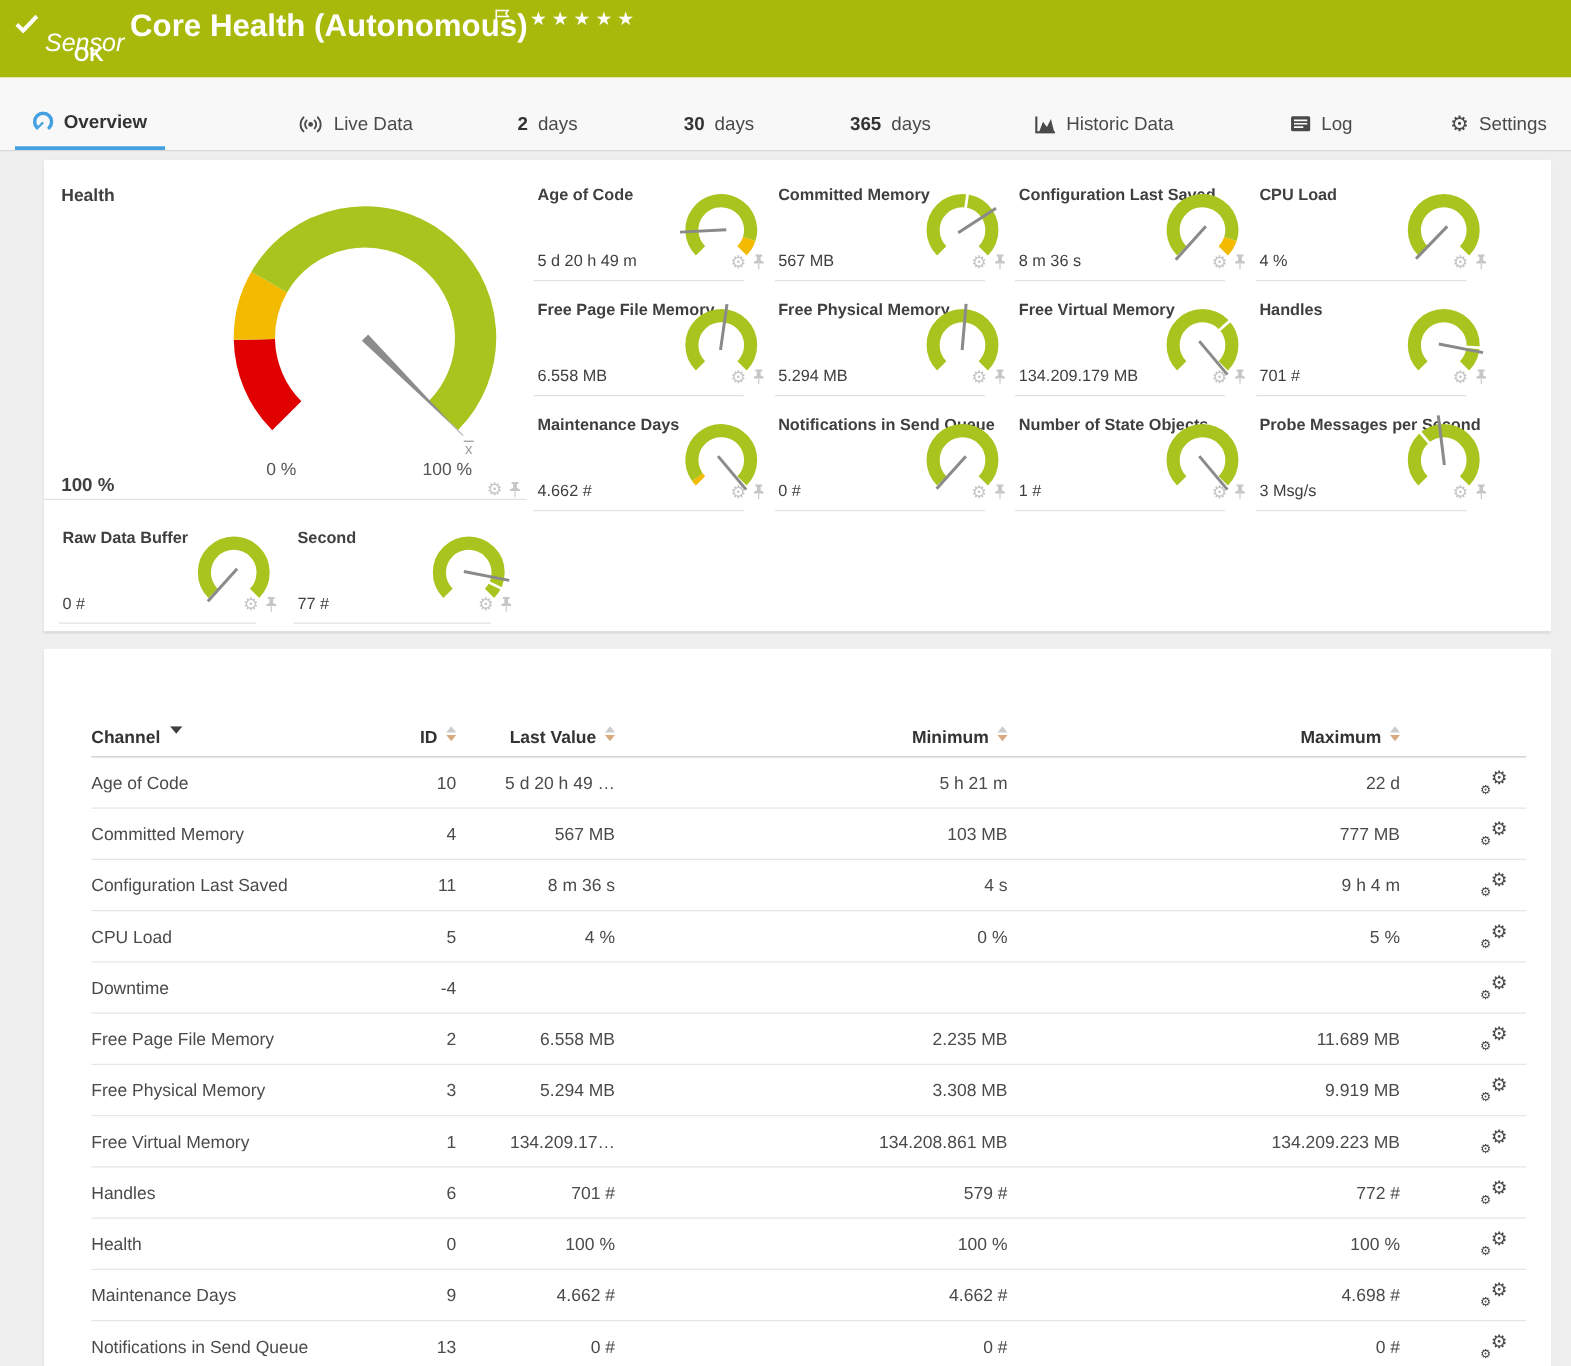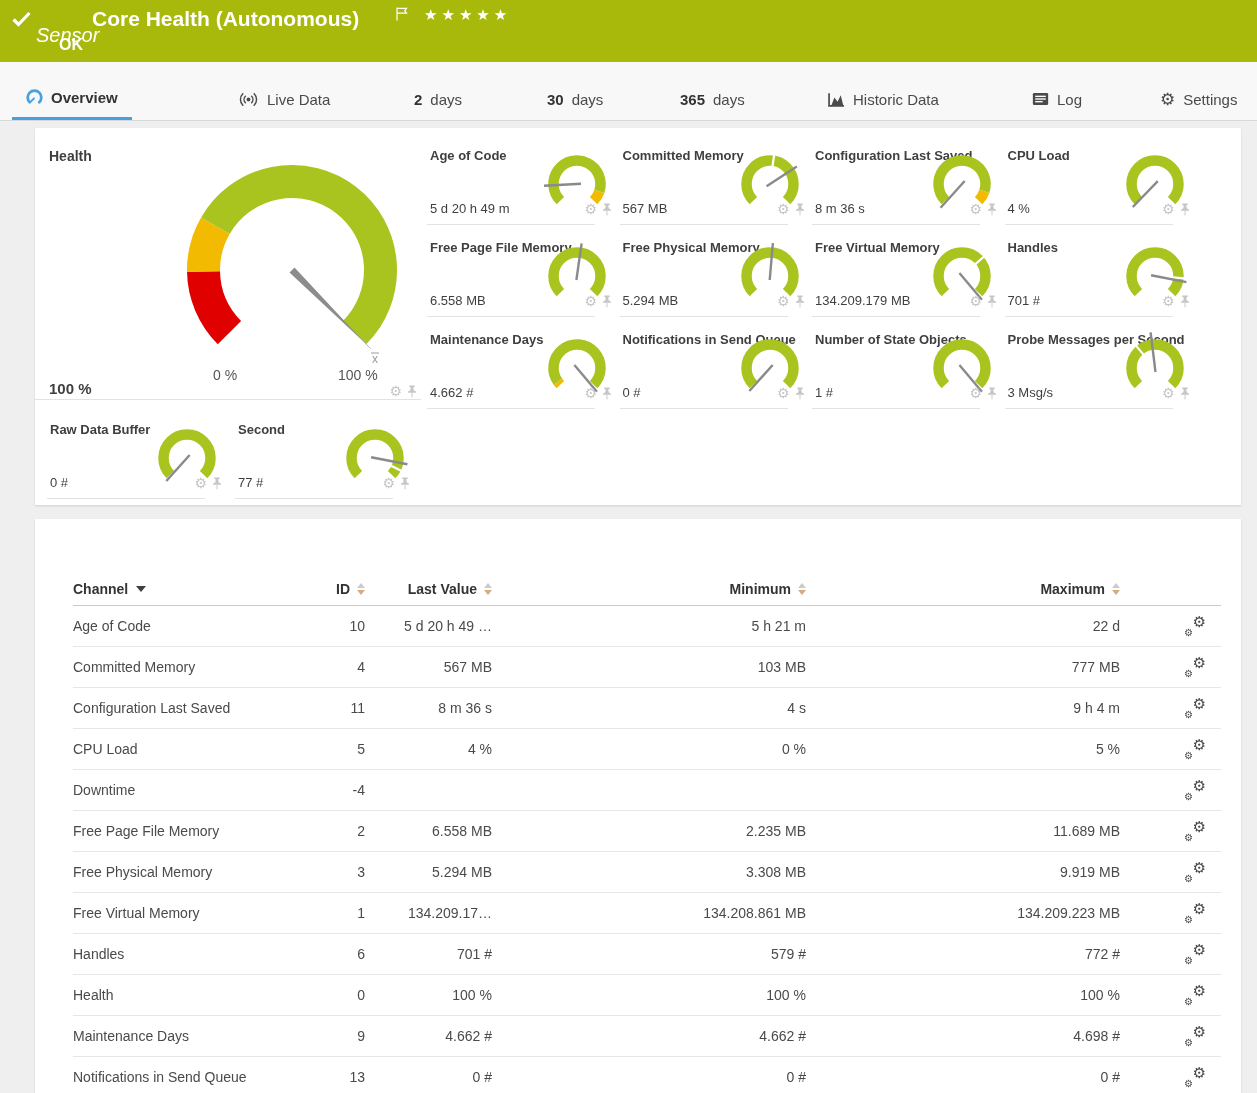--- a/index.html
+++ b/index.html
@@ -4,21 +4,21 @@
 <style>
   *{margin:0;padding:0;box-sizing:border-box}
   html,body{width:1257px;height:1093px;overflow:hidden;background:#efefef;
     font-family:"Liberation Sans",sans-serif}
   body{position:relative}
 
   
   .sensor-header{position:absolute;left:0;top:0;width:100%;height:62px;background:#a8b90c;color:#fff}
   .hdr-check{position:absolute;left:11px;top:11px}
   .hdr-type{position:absolute;left:36px;top:24px;font-style:italic;font-size:20px}
-  .hdr-title{position:absolute;left:92px;top:7px;font-weight:bold;font-size:21px;white-space:nowrap}
+  .hdr-title{position:absolute;left:104px;top:7px;font-weight:bold;font-size:25px;white-space:nowrap}
   .hdr-flag{position:absolute;left:396px;top:7px}
   .hdr-stars{position:absolute;left:424px;top:6px;font-size:15px;letter-spacing:4px;cursor:pointer}
   .hdr-status{position:absolute;left:59px;top:36px;font-weight:bold;font-size:16px}
 
   
   #tabbar{position:absolute;top:62px;left:0;width:100%;height:59px;background:#f8f8f8;border-bottom:1px solid #d8d8d8}
   .tab{position:absolute;top:0;height:100%;display:flex;align-items:center;gap:8px;
        font-size:15px;color:#4a4a4a;cursor:pointer;padding:16px 14px 0 14px}
   .tab b{color:#333}
   .tab .ticon{display:flex;align-items:center}
@@ -56,21 +56,21 @@
   .gpin{display:flex;cursor:pointer}
 
   
   .trow{display:grid;grid-template-columns:257px 35px 127px 314px 314px 1fr;align-items:center;
         height:41px;margin:0 20px 0 38px;border-bottom:1px solid #e6e6e6;font-size:14px;color:#4a4a4a}
   .thead{margin-top:54px;height:33px;border-bottom:1px solid #c9c9c9;font-weight:bold;color:#333;cursor:pointer}
   .cell{white-space:nowrap;overflow:hidden}
   .c0{text-align:left}
   .c1,.c2,.c3,.c4{text-align:right}
   .c5{text-align:right;padding-right:15px;position:relative}
-  .thead .cell{display:flex;align-items:center;justify-content:flex-end}
+  .thead .cell{display:flex;align-items:flex-start;justify-content:flex-end}
   .thead .c0{justify-content:flex-start}
 
   .caret{display:inline-block;width:0;height:0;border-left:5px solid transparent;
          border-right:5px solid transparent;border-top:6px solid #3f3f3f;margin-left:8px}
   .sortpair{display:inline-flex;flex-direction:column;gap:2px;margin-left:7px}
   .sortpair i{display:block;width:0;height:0;border-left:4.5px solid transparent;border-right:4.5px solid transparent}
   .sortpair .up{border-bottom:5px solid #cbcbcb}
   .sortpair .dn{border-top:5px solid #d9aa80}
 
   .rowgears{position:relative;display:inline-block;width:20px;height:20px;color:#4a4a4a;cursor:pointer}

